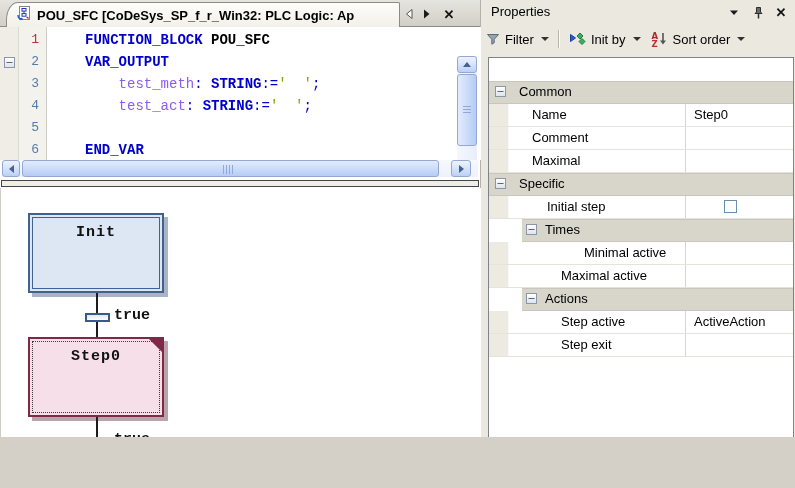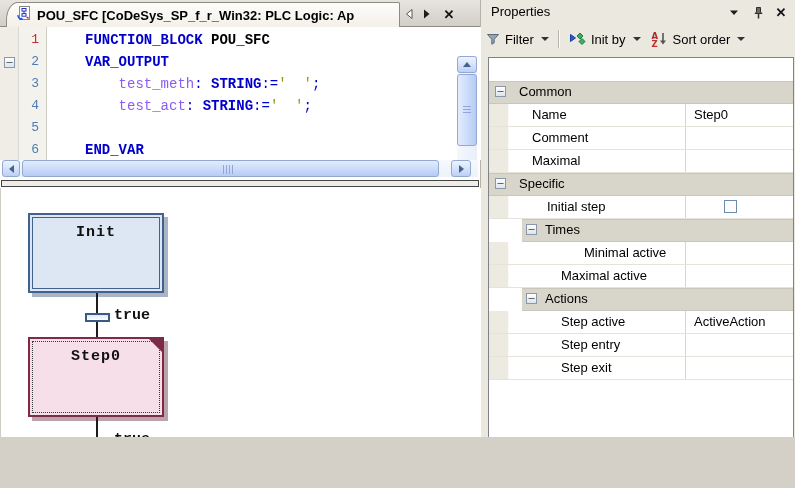--- a/index.html
+++ b/index.html
@@ -337,25 +337,20 @@
             <span class="minus-box" style="left: 37px;">–</span>
             <span class="plabel" style="left: 56px;">Actions</span>
           </div>
           <div class="prow prow-item">
             <span class="strip"></span>
             <span class="plabel" style="left: 72px;">Step active</span>
             <span class="pvalue">ActiveAction</span>
           </div>
           <div class="prow prow-item">
             <span class="strip"></span>
-            <span class="plabel" style="left: 72px;">Step entry</span>
-            <span class="pvalue"></span>
-          </div>
-          <div class="prow prow-item">
-            <span class="strip"></span>
             <span class="plabel" style="left: 72px;">Step exit</span>
             <span class="pvalue"></span>
           </div>
         </div>
     </div>
   </div>
 
 </div>
 
 </body></html>

